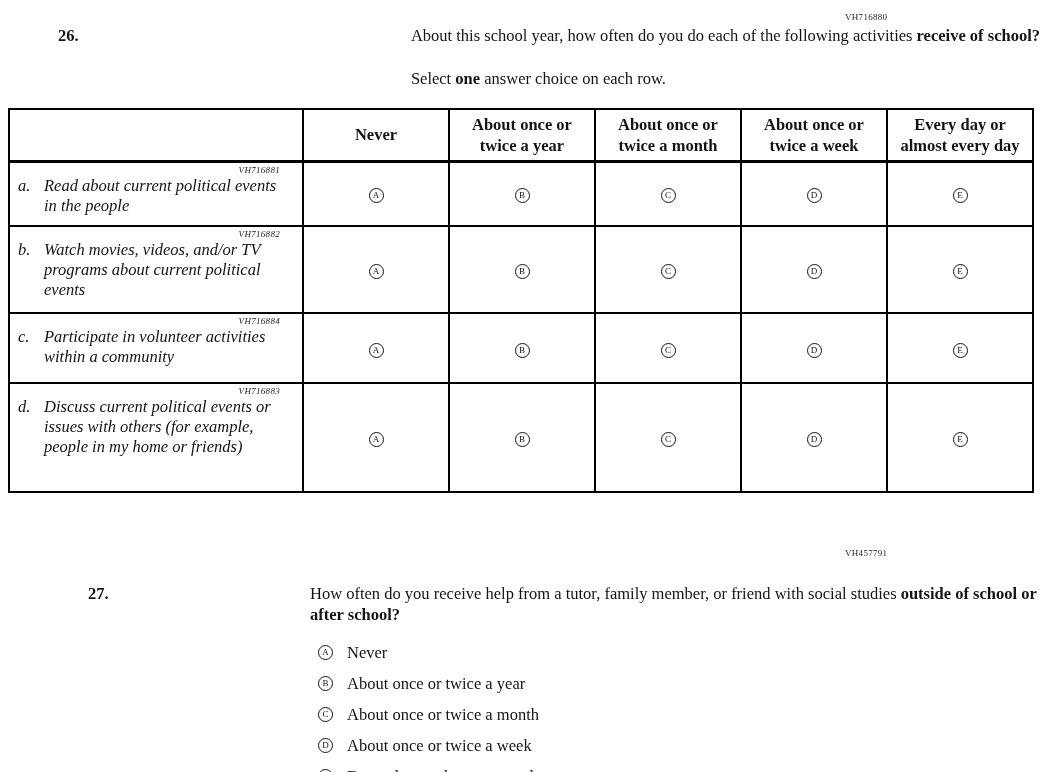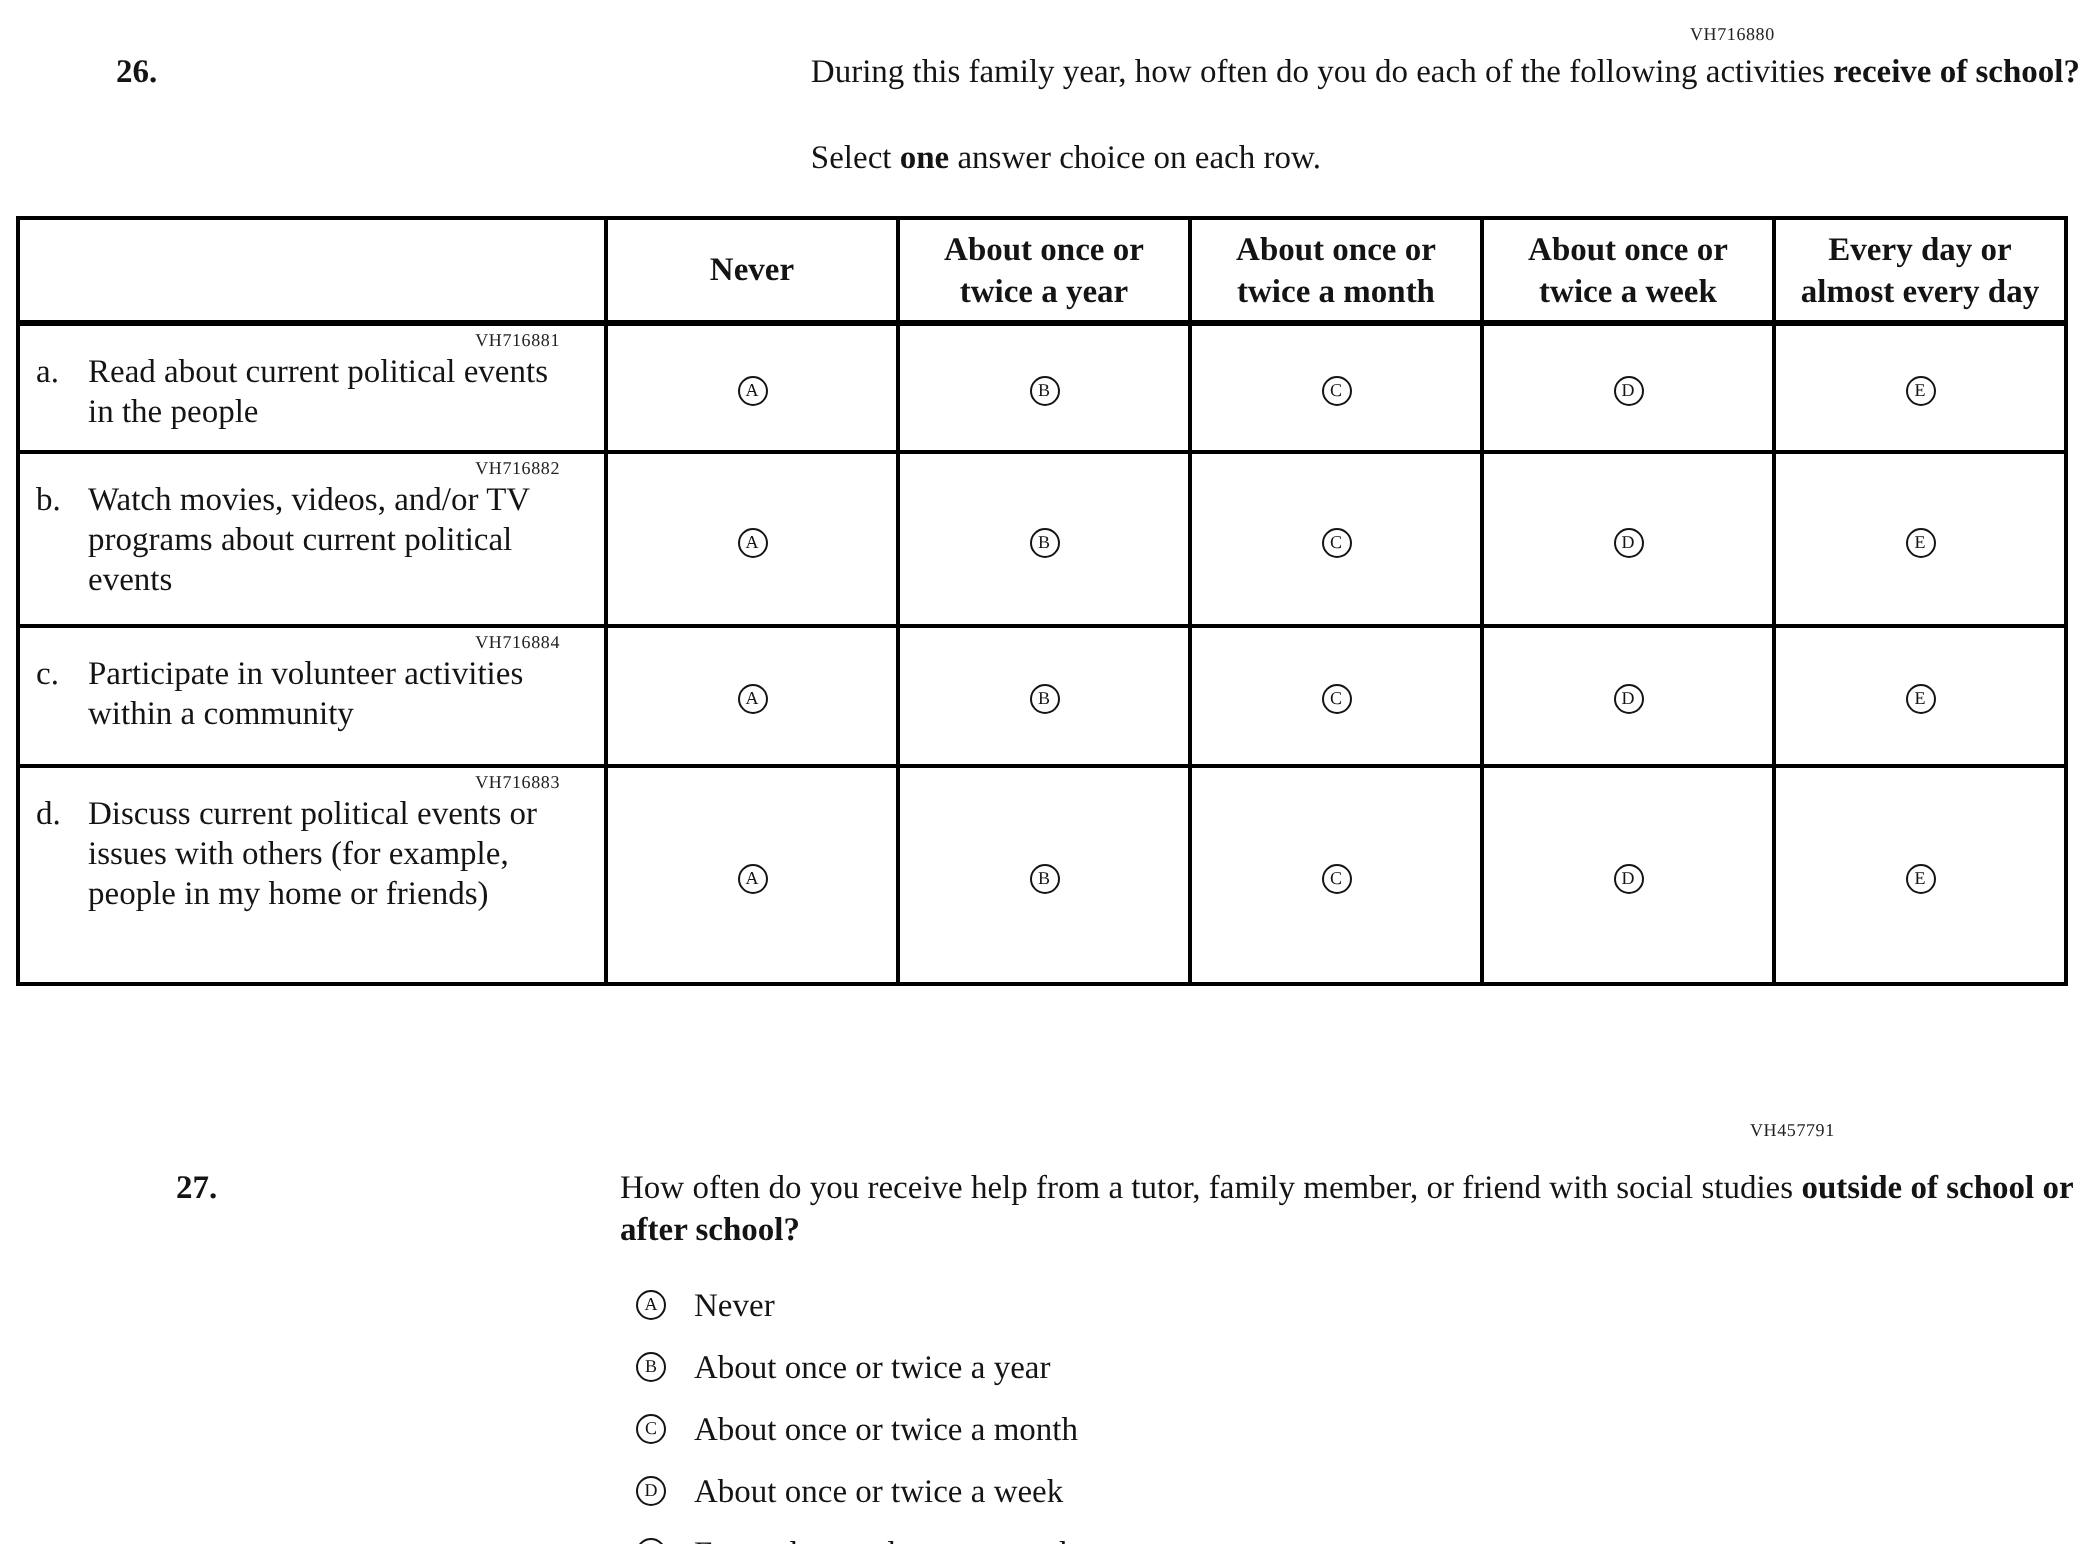--- a/index.html
+++ b/index.html
@@ -11,21 +11,21 @@
     color:#141414;
   }
   .vcode {
     position:absolute;
     font-size:9px;
     letter-spacing:.3px;
     color:#222;
     font-family:"Liberation Serif", serif;
   }
   #q26-code { left:845px; top:12px; }
-  #q27-code { left:845px; top:560px;margin-left:30px; }
+  #q27-code { left:845px; top:548px; }
 
   .q-row { display:flex;justify-content:space-between; }
   .q-num {
     flex:0 0 32px;
     font-weight:bold;
     font-size:16.5px;
     line-height:21px;
   }
   .q-body { font-size:16.5px; line-height:21px; }
 
@@ -46,20 +46,21 @@
     font-size:16.5px;
     line-height:21px;
     text-align:center;
     vertical-align:middle;
     height:52px;
     padding:2px 4px;
   }
   #grid td.stub {
     vertical-align:top;
     padding:1px 20px 6px 8px;
+    font-style:italic;
   }
   .row-code {
     text-align:right;
     font-size:9px;
     letter-spacing:.3px;
     line-height:12px;
     padding-right:2px;
     color:#222;
   }
   .row-item { display:flex; font-size:16.5px; line-height:20px; }
@@ -99,21 +100,21 @@
 </style>
 </head>
 <body>
 
 <span class="vcode" id="q26-code">VH716880</span>
 <span class="vcode" id="q27-code">VH457791</span>
 
 <div class="q-row" id="q26-block">
   <span class="q-num">26.</span>
   <div class="q-body">
-    <p><span>During this family year, how often do you do each of the following activities</span> <b>receive of school?</b></p>
+    <p><span>About this school year, how often do you do each of the following activities</span> <b>receive of school?</b></p>
     <p class="instruction"><span>Select</span> <b>one</b> <span>answer choice on each row.</span></p>
   </div>
 </div>
 
 <table id="grid">
   <colgroup>
     <col style="width:294px">
       <col style="width:146px">
       <col style="width:146px">
       <col style="width:146px">

